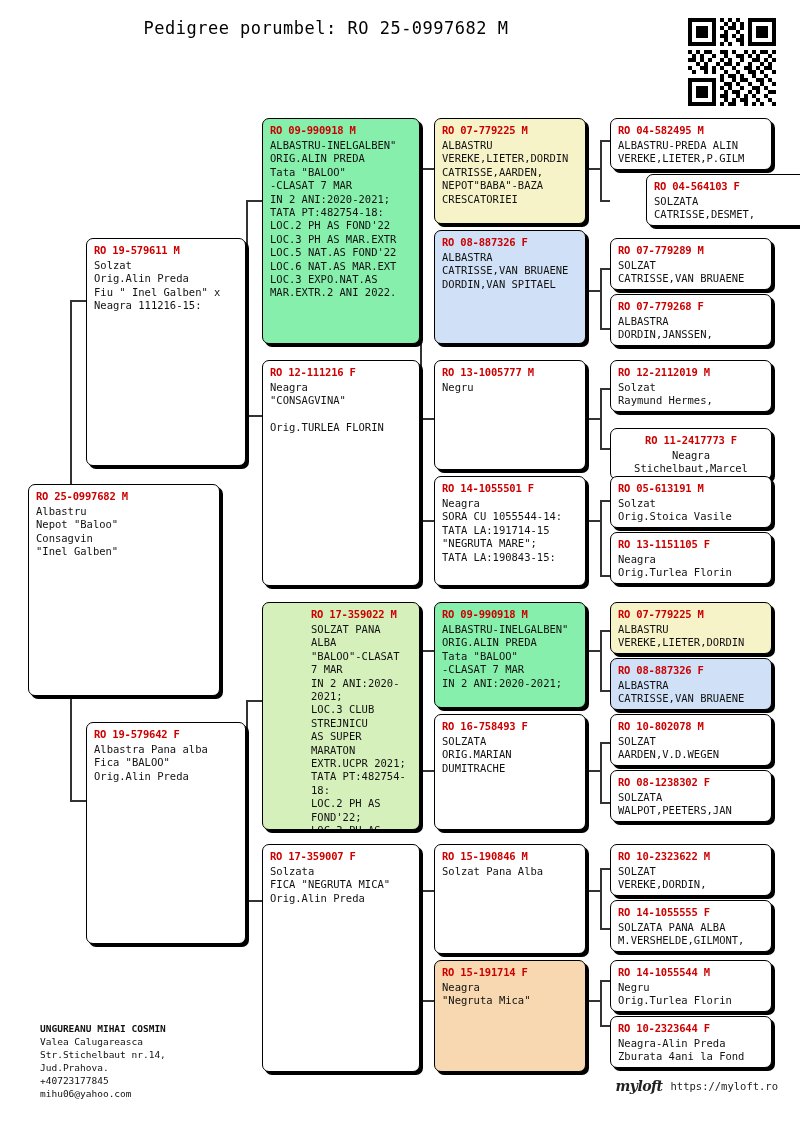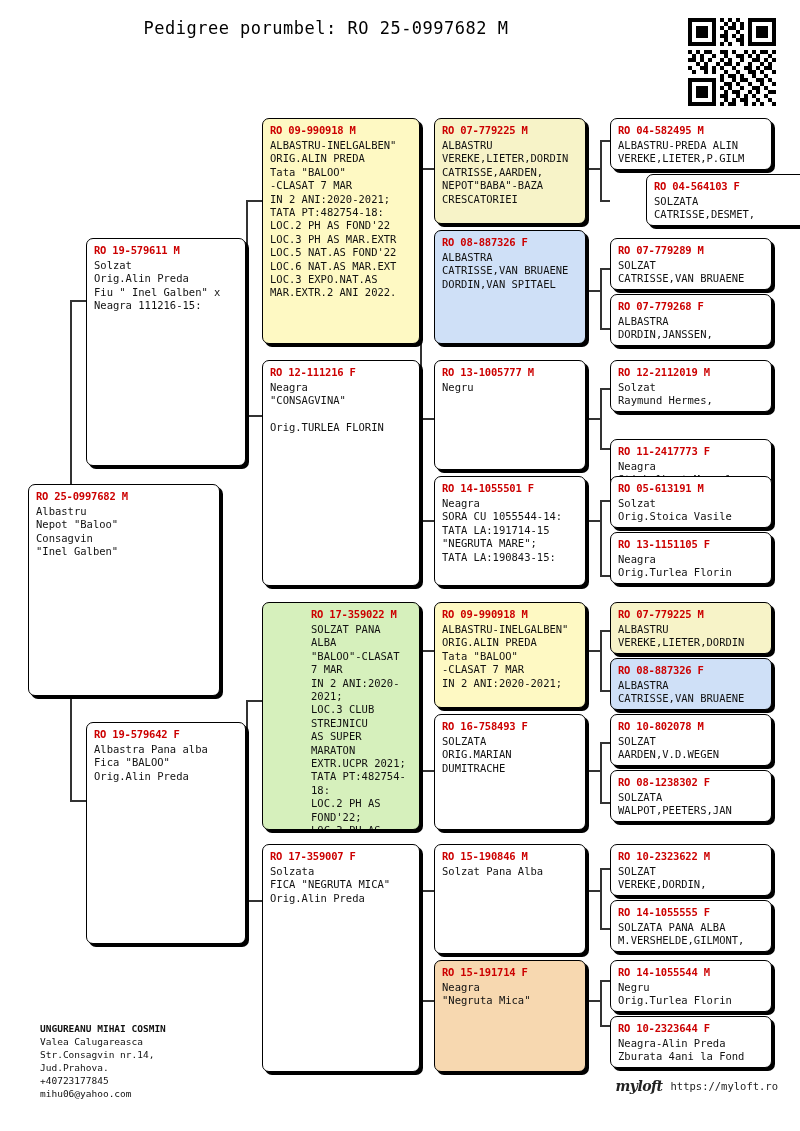--- a/index.html
+++ b/index.html
@@ -33,21 +33,21 @@
     font-family:"DejaVu Sans Mono", monospace;
     letter-spacing:-0.2px;
     white-space:nowrap;
     margin-bottom:3px;
   }
   .lines {
     font-family:"DejaVu Sans Mono", monospace;
     font-size:10.5px; line-height:13.4px; color:#111;
     white-space:pre-wrap; word-break:break-word;
   }
-  .bg-pink   { background:#fef9c3; }
+  .bg-pink   { background:#86efac; }
   .bg-yellow { background:#f7f3c8; }
   .bg-blue   { background:#cfe0f7; }
   .bg-green  { background:#d6f0bc;padding-left:48px; }
   .bg-orange { background:#f7d8b0; }
   .bg-white  { background:#ffffff; }
 
   
   .conn { position:absolute; background:#333; }
   .conn.h { height:1.5px; }
   .conn.v { width:1.5px; }
@@ -413,21 +413,21 @@
 <div class="card bg-white" style="left:610px; top:294px; width:162px; height:52px;">
   <div class="ring">RO 07-779268 F</div>
   <div class="lines">ALBASTRA
 DORDIN,JANSSEN,</div>
 </div>
 <div class="card bg-white" style="left:610px; top:360px; width:162px; height:52px;">
   <div class="ring">RO 12-2112019 M</div>
   <div class="lines">Solzat
 Raymund Hermes,</div>
 </div>
-<div class="card bg-white" style="left:610px; top:439px; width:162px; height:52px;">
+<div class="card bg-white" style="left:610px; top:428px; width:162px; height:52px;text-align:center;">
   <div class="ring">RO 11-2417773 F</div>
   <div class="lines">Neagra
 Stichelbaut,Marcel</div>
 </div>
 <div class="card bg-white" style="left:610px; top:476px; width:162px; height:52px;">
   <div class="ring">RO 05-613191 M</div>
   <div class="lines">Solzat
 Orig.Stoica Vasile</div>
 </div>
 <div class="card bg-white" style="left:610px; top:532px; width:162px; height:52px;">
@@ -472,21 +472,21 @@
 </div>
 <div class="card bg-white" style="left:610px; top:1016px; width:162px; height:52px;">
   <div class="ring">RO 10-2323644 F</div>
   <div class="lines">Neagra-Alin Preda
 Zburata 4ani la Fond</div>
 </div>
 
 <div class="footer">
   <div class="name">UNGUREANU MIHAI COSMIN</div>
   <div>Valea Calugareasca</div>
-  <div>Str.Consagvin nr.14,</div>
+  <div>Str.Stichelbaut nr.14,</div>
   <div>Jud.Prahova.</div>
   <div>+40723177845</div>
   <div>mihu06@yahoo.com</div>
 </div>
 
 <div class="brand">
   <span class="logo">myloft</span>
   <span class="url">https://myloft.ro</span>
 </div>
 

